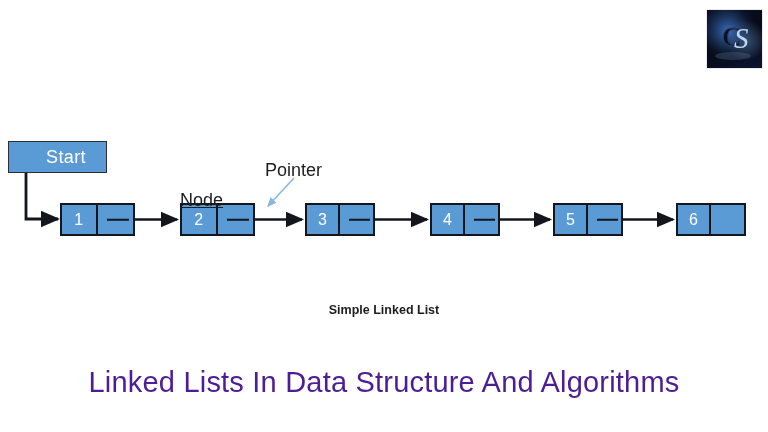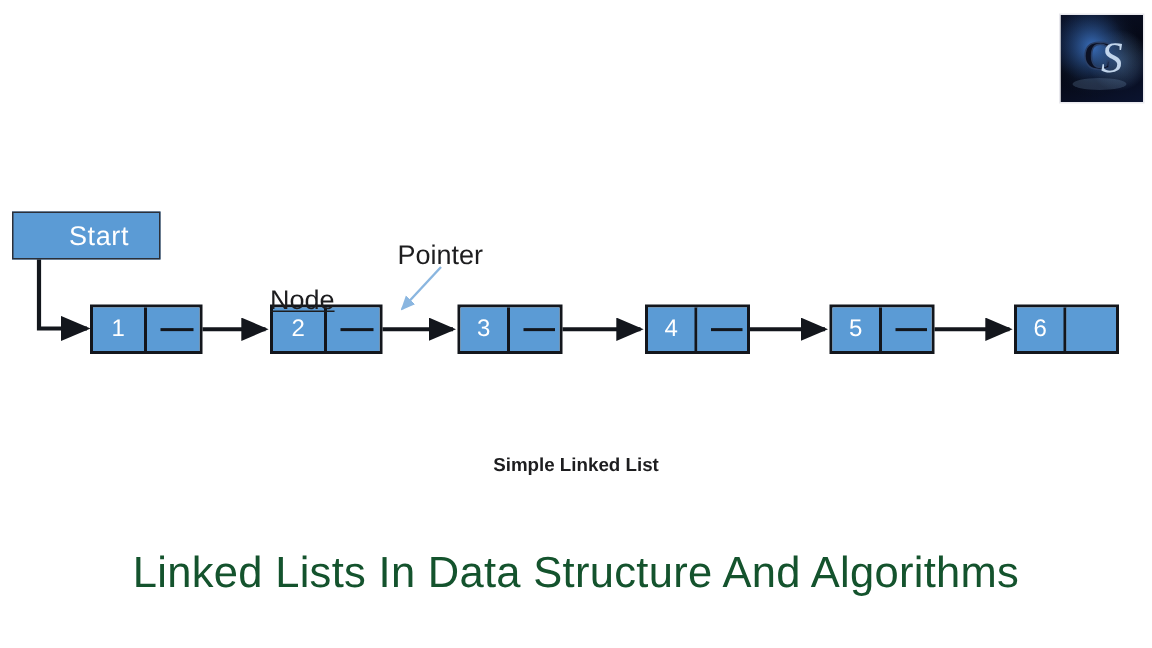--- a/index.html
+++ b/index.html
@@ -111,21 +111,21 @@
     font-size: 12px;
     color: #b9b9bd;
     white-space: nowrap;
   }
   .title {
     position: absolute;
     left: 0; top: 366px;
     width: 768px;
     text-align: center;
     font-size: 29px;
-    color: #14532d;
+    color: #4c1d95;
     font-family: "Liberation Sans Narrow", "Liberation Sans", sans-serif;
     letter-spacing: .2px;
     white-space: nowrap;
   }
 </style>
 </head>
 <body>
 
 <div id="canvas">
 

